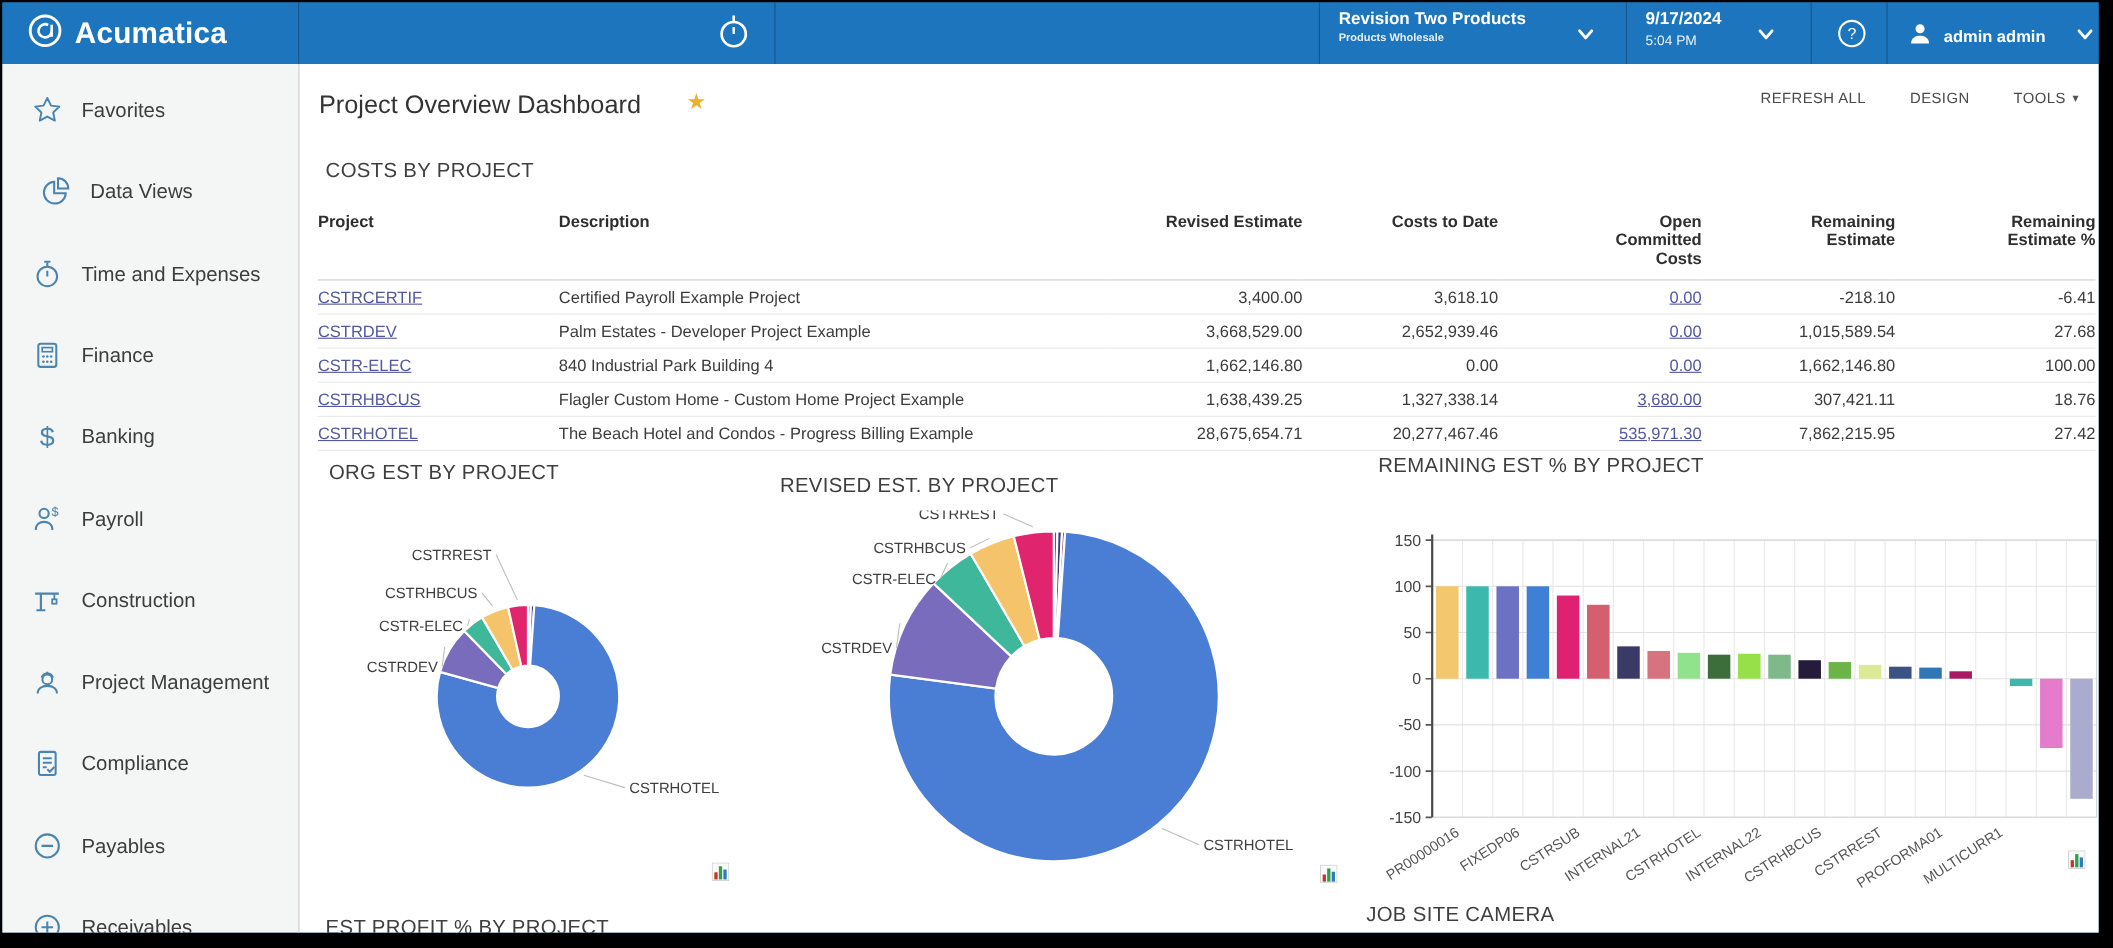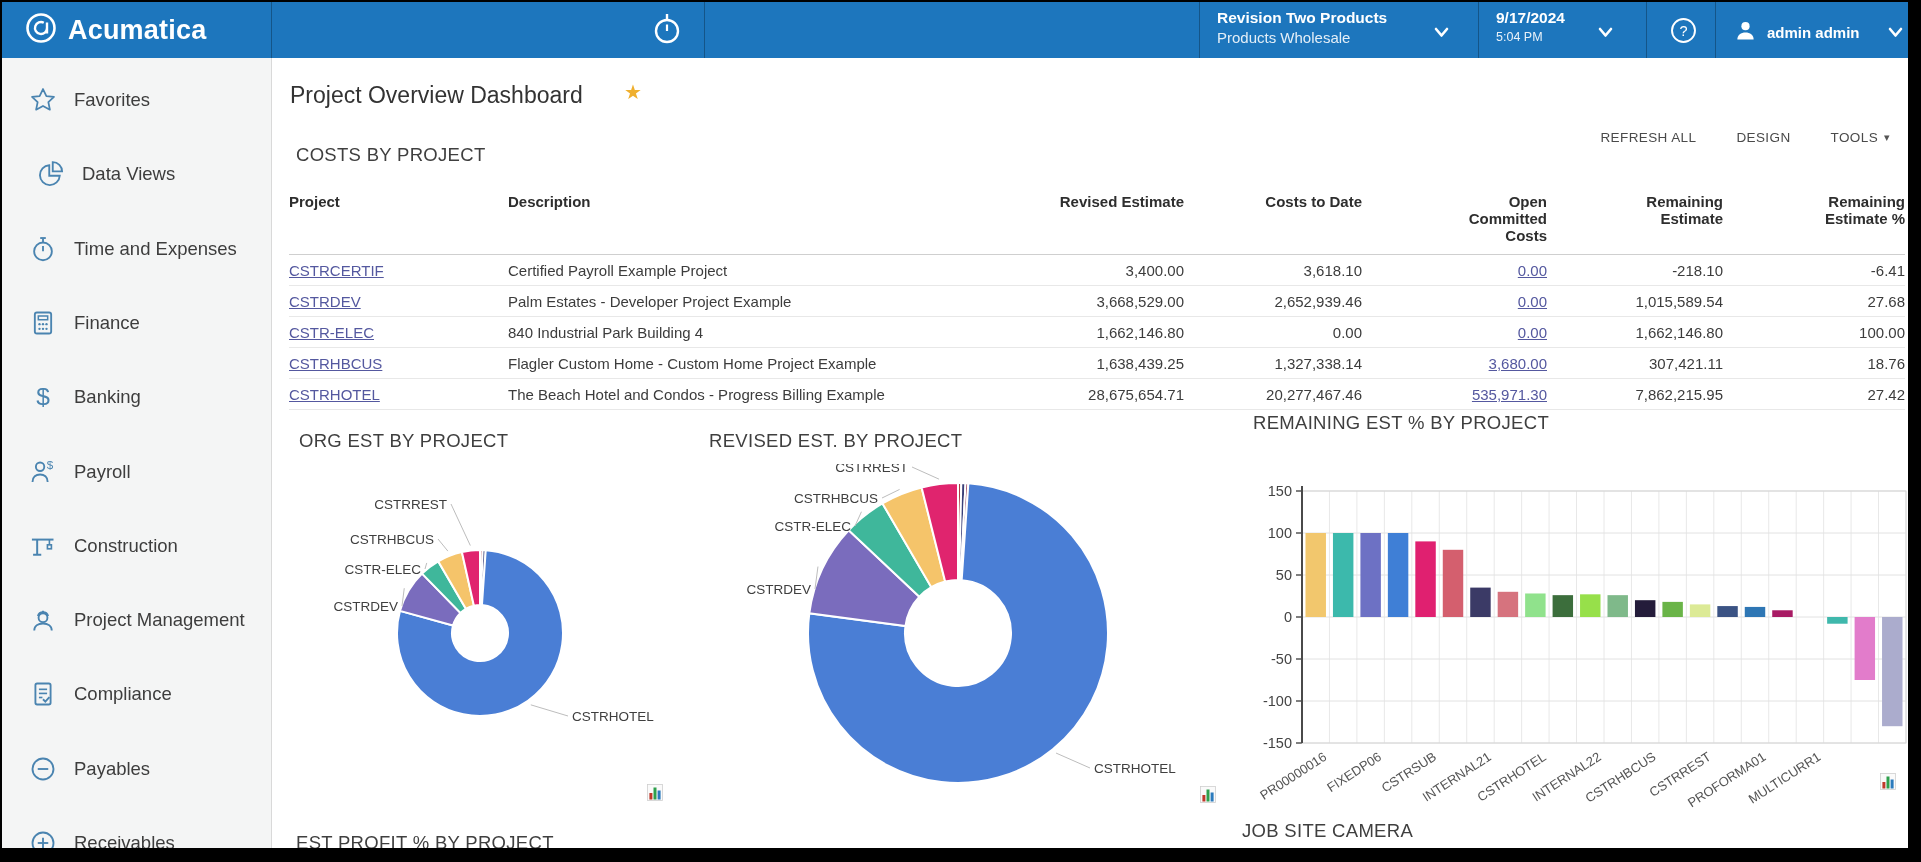--- a/index.html
+++ b/index.html
@@ -11,45 +11,45 @@
   .brand { position:absolute; left:0; top:0; width:270px; height:56px; display:flex; align-items:center; padding-left:22px; gap:10px; border-right:1px solid rgba(0,0,0,0.28); cursor:pointer; }
   .brand-name { font-size:27px; font-weight:bold; letter-spacing:0.2px; }
   .search-wrap { position:absolute; left:288px; top:8px; width:331px; height:40px; background:#fff; border-radius:3px; display:flex; align-items:center; }
   .search-wrap input { border:none; outline:none; flex:1; height:100%; padding:0 6px 0 14px; font-size:17px; font-style:italic; color:#333; font-family:"Liberation Sans",sans-serif; background:transparent; }
   .search-wrap input::placeholder { color:#6d6d6d; font-style:italic; }
   .search-ico { width:34px; display:flex; justify-content:center; cursor:pointer; }
   .tb-icon-btn { position:absolute; top:10px; cursor:pointer; }
   .tb-sep { position:absolute; top:0; width:1px; height:56px; background:rgba(0,0,0,0.28); }
   .tb-company { position:absolute; left:1215px; top:7px; width:252px; cursor:pointer; }
   .tb-company .l1 { font-size:15.5px; font-weight:bold; }
-  .tb-company .l2 { font-size:15px; opacity:0.88; margin-top:2px; }
+  .tb-company .l2 { font-size:10px; opacity:0.88; margin-top:2px;font-weight:bold; }
   .tb-date { position:absolute; left:1494px; top:7px; width:140px; cursor:pointer; }
   .tb-date .l1 { font-size:15.5px; font-weight:bold; }
   .tb-date .l2 { font-size:12.5px; opacity:0.9; margin-top:3px; }
   .chev { position:absolute; top:22px; }
   .tb-user { position:absolute; left:1732px; top:17px; display:flex; align-items:center; gap:10px; cursor:pointer; }
   .tb-user .uname { font-size:15px; font-weight:bold; }
 
   
   .sidebar { position:absolute; left:0; top:56px; width:270px; height:790px; background:#f4f5f5; border-right:1px solid #d9d9d9; }
   .sb-item { position:absolute; left:0; width:270px; height:74px; display:flex; align-items:center; padding-left:26px; gap:16px; cursor:pointer; }
   .sb-icon { width:30px; height:30px; display:flex; align-items:center; justify-content:center; color:#4a84b0; flex:0 0 30px; }
   .sb-label { font-size:18.5px; color:#3d3d3d; white-space:nowrap; }
 
   
   .main { position:absolute; left:270px; top:56px; right:0; bottom:0; background:#fff; }
   .page-title { position:absolute; left:18px; top:24px; font-size:23px; color:#333; }
   .fav-star { position:absolute; left:352px; top:22px; font-size:20px; color:#efaf2e; cursor:pointer; }
-  .actions { position:absolute; right:18px; top:24px; display:flex; gap:40px;margin-top:48px; }
+  .actions { position:absolute; right:18px; top:24px; display:flex; gap:40px; }
   .action-btn { font-size:13.5px; color:#4a4a4a; letter-spacing:0.4px; cursor:pointer; display:flex; align-items:center; gap:6px; }
   .caret { font-size:11px; color:#555; }
 
   .section-title { position:absolute; font-size:18.5px; color:#3f3f3f; letter-spacing:0.3px; }
   #t-costs { left:24px; top:86px; }
-  #t-org   { left:27px; top:372px; }
+  #t-org   { left:27px; top:360px; }
   #t-rev   { left:437px; top:372px; }
   #t-rem   { left:981px; top:354px; }
   #t-profit{ left:24px; top:774px; }
   #t-cam   { left:970px; top:762px; }
 
   .costs-table { position:absolute; left:17px; top:133px; width:1616px; border-collapse:collapse; table-layout:fixed; }
   .costs-table th { font-size:15px; font-weight:bold; color:#2e2e2e; vertical-align:top; padding:2px 0 10px 0; border-bottom:1px solid #cfcfcf; text-align:right; }
   .costs-table th.c0, .costs-table th.c1 { text-align:left; }
   .costs-table td { font-size:15px; color:#3c3c3c; height:31px; border-bottom:1px solid #e8e8e8; text-align:right; white-space:nowrap; overflow:hidden; }
   .costs-table td.c0, .costs-table td.c1 { text-align:left; }

